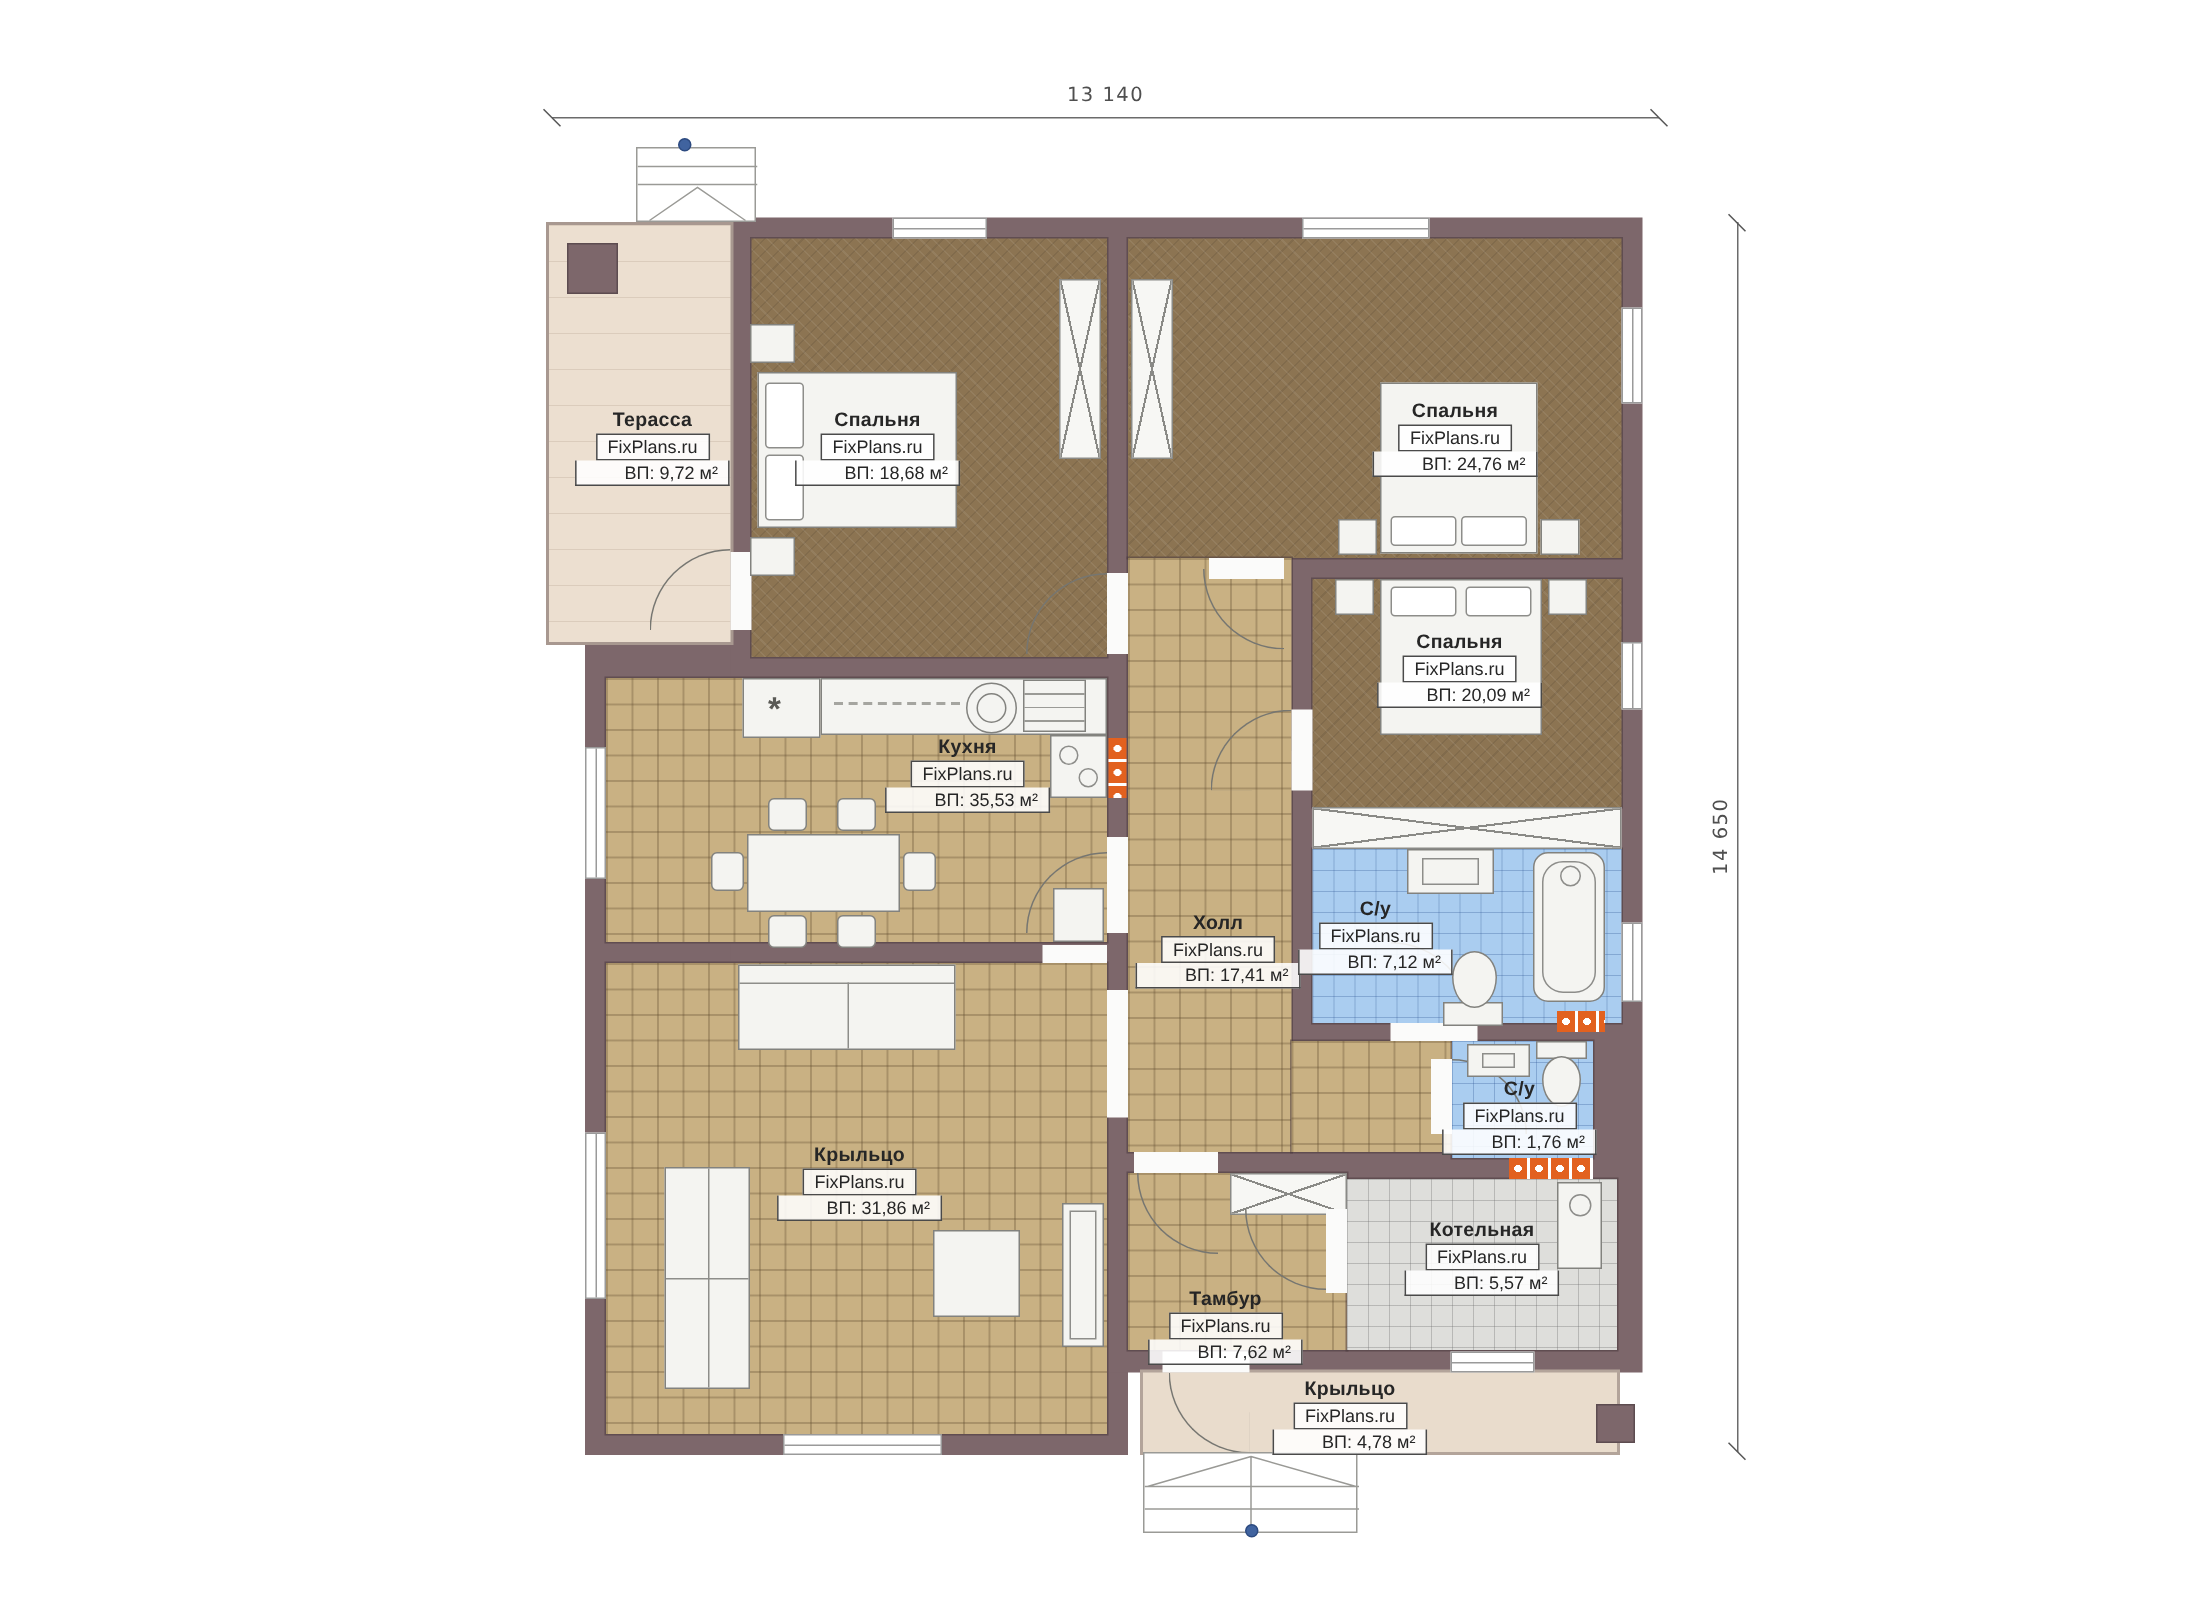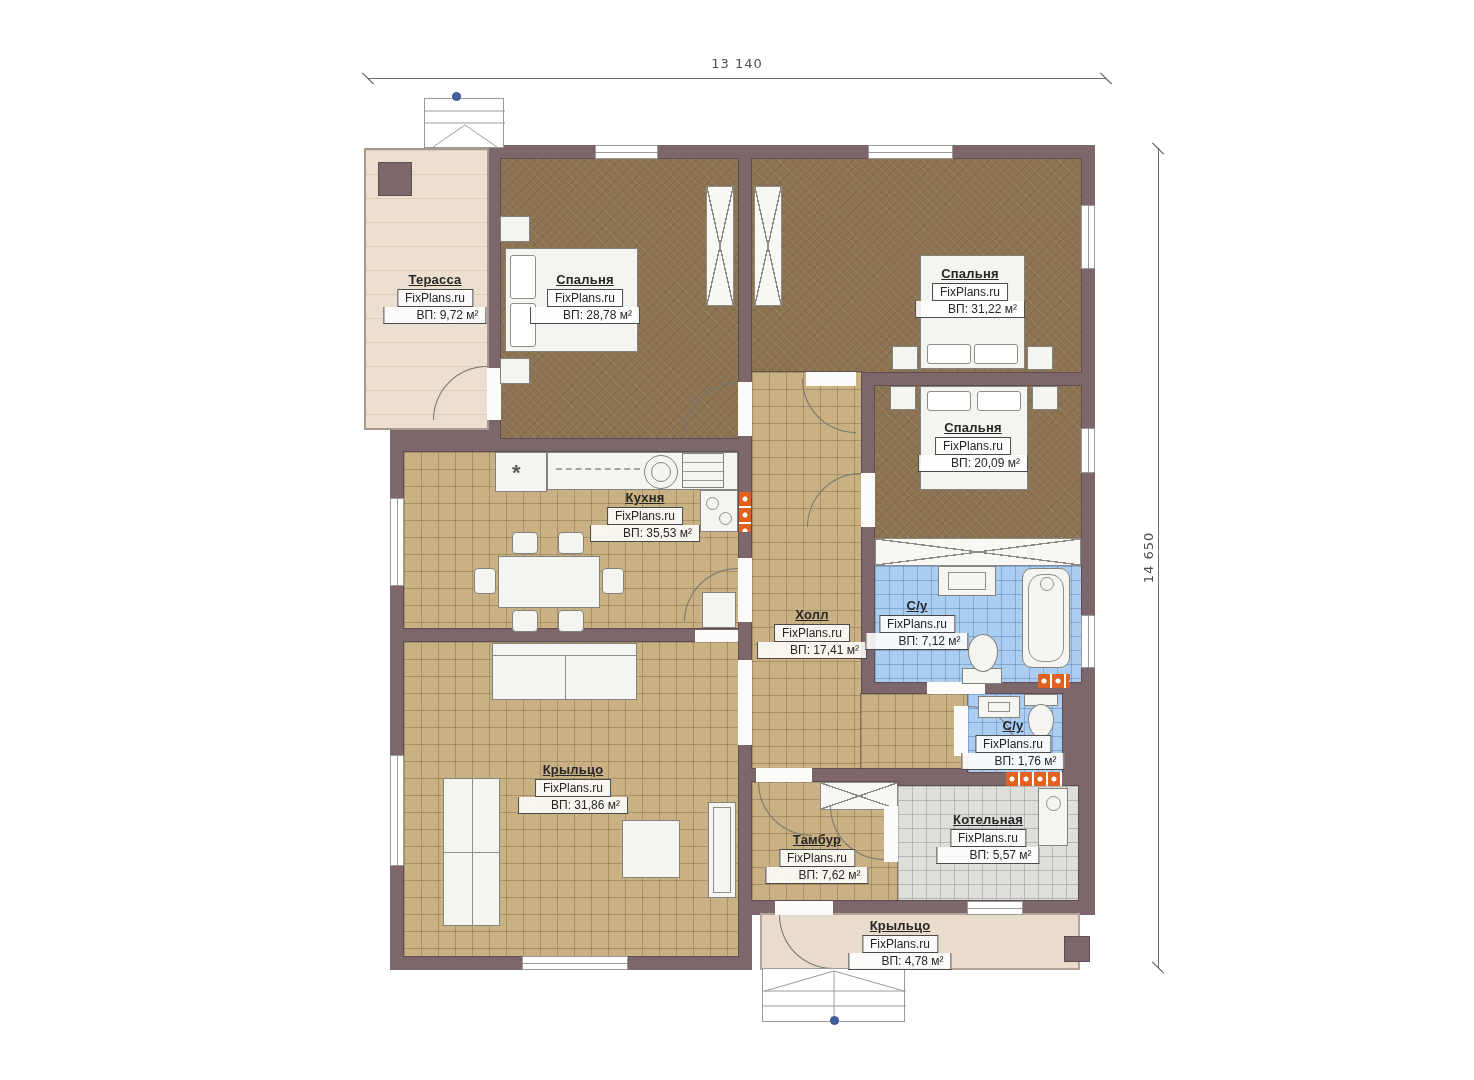--- a/index.html
+++ b/index.html
@@ -74,21 +74,21 @@
      radial-gradient(circle 2.6px at 6px 50%,#fff 2.5px,#e2611f 2.6px);background-size:14px 100%;}
   .radv{background-image:
      linear-gradient(transparent 0 14px,#fff 14px 16px),
      radial-gradient(circle 2.6px at 50% 7px,#fff 2.5px,#e2611f 2.6px);background-size:100% 16px;}
   .col{position:absolute;background:#7d676b;border:1px solid #5d4c50;box-sizing:border-box;}
   .dot{position:absolute;width:7px;height:7px;border-radius:50%;background:#40639f;border:1px solid #2c4a80;}
   .steps{position:absolute;background:#fff;border:1px solid #9a9a96;box-sizing:border-box;}
   
   .room-label{position:absolute;display:flex;flex-direction:column;align-items:center;
      transform:translateX(-50%);color:#262626;z-index:5;}
-  .rname{font-weight:bold;font-size:13px;margin-bottom:2px;letter-spacing:.2px;white-space:nowrap;text-decoration:underline;}
+  .rname{font-weight:bold;font-size:13px;margin-bottom:2px;letter-spacing:.2px;white-space:nowrap;}
   .rbox{border:1px solid #4a4a4a;background:rgba(255,255,255,.88);font-size:12px;
         padding:0 7px;line-height:16px;white-space:nowrap;}
   .rbox + .rbox{border-top:none;padding-left:32px;}
   
   .dimline-h{position:absolute;border-top:1px solid #6b6b6b;}
   .dimline-v{position:absolute;border-left:1px solid #6b6b6b;}
   .tick{position:absolute;width:16px;height:0;border-top:1.6px solid #555;transform:rotate(45deg);}
   .dim{position:absolute;font-family:"DejaVu Sans",sans-serif;font-size:13px;color:#4f4f4f;
        letter-spacing:1px;white-space:nowrap;}
   .kitchsym{position:absolute;color:#5a5a56;font-size:22px;line-height:22px;font-weight:bold;}
@@ -220,26 +220,26 @@
   <div class="furn boiler" style="left:1038px;top:788px;width:30px;height:58px"></div>
 
   <div class="room-label" style="left:435px;top:272px">
     <div class="rname">Терасса</div>
     <div class="rbox">FixPlans.ru</div>
     <div class="rbox">ВП: 9,72 м²</div>
   </div>
   <div class="room-label" style="left:585px;top:272px">
     <div class="rname">Спальня</div>
     <div class="rbox">FixPlans.ru</div>
-    <div class="rbox">ВП: 28,78 м²</div>
+    <div class="rbox">ВП: 18,68 м²</div>
   </div>
   <div class="room-label" style="left:970px;top:266px">
     <div class="rname">Спальня</div>
     <div class="rbox">FixPlans.ru</div>
-    <div class="rbox">ВП: 31,22 м²</div>
+    <div class="rbox">ВП: 24,76 м²</div>
   </div>
   <div class="room-label" style="left:973px;top:420px">
     <div class="rname">Спальня</div>
     <div class="rbox">FixPlans.ru</div>
     <div class="rbox">ВП: 20,09 м²</div>
   </div>
   <div class="room-label" style="left:645px;top:490px">
     <div class="rname">Кухня</div>
     <div class="rbox">FixPlans.ru</div>
     <div class="rbox">ВП: 35,53 м²</div>
@@ -257,21 +257,21 @@
   <div class="room-label" style="left:1013px;top:718px">
     <div class="rname">С/у</div>
     <div class="rbox">FixPlans.ru</div>
     <div class="rbox">ВП: 1,76 м²</div>
   </div>
   <div class="room-label" style="left:573px;top:762px">
     <div class="rname">Крыльцо</div>
     <div class="rbox">FixPlans.ru</div>
     <div class="rbox">ВП: 31,86 м²</div>
   </div>
-  <div class="room-label" style="left:817px;top:832px">
+  <div class="room-label" style="left:817px;top:858px">
     <div class="rname">Тамбур</div>
     <div class="rbox">FixPlans.ru</div>
     <div class="rbox">ВП: 7,62 м²</div>
   </div>
   <div class="room-label" style="left:988px;top:812px">
     <div class="rname">Котельная</div>
     <div class="rbox">FixPlans.ru</div>
     <div class="rbox">ВП: 5,57 м²</div>
   </div>
   <div class="room-label" style="left:900px;top:918px">

